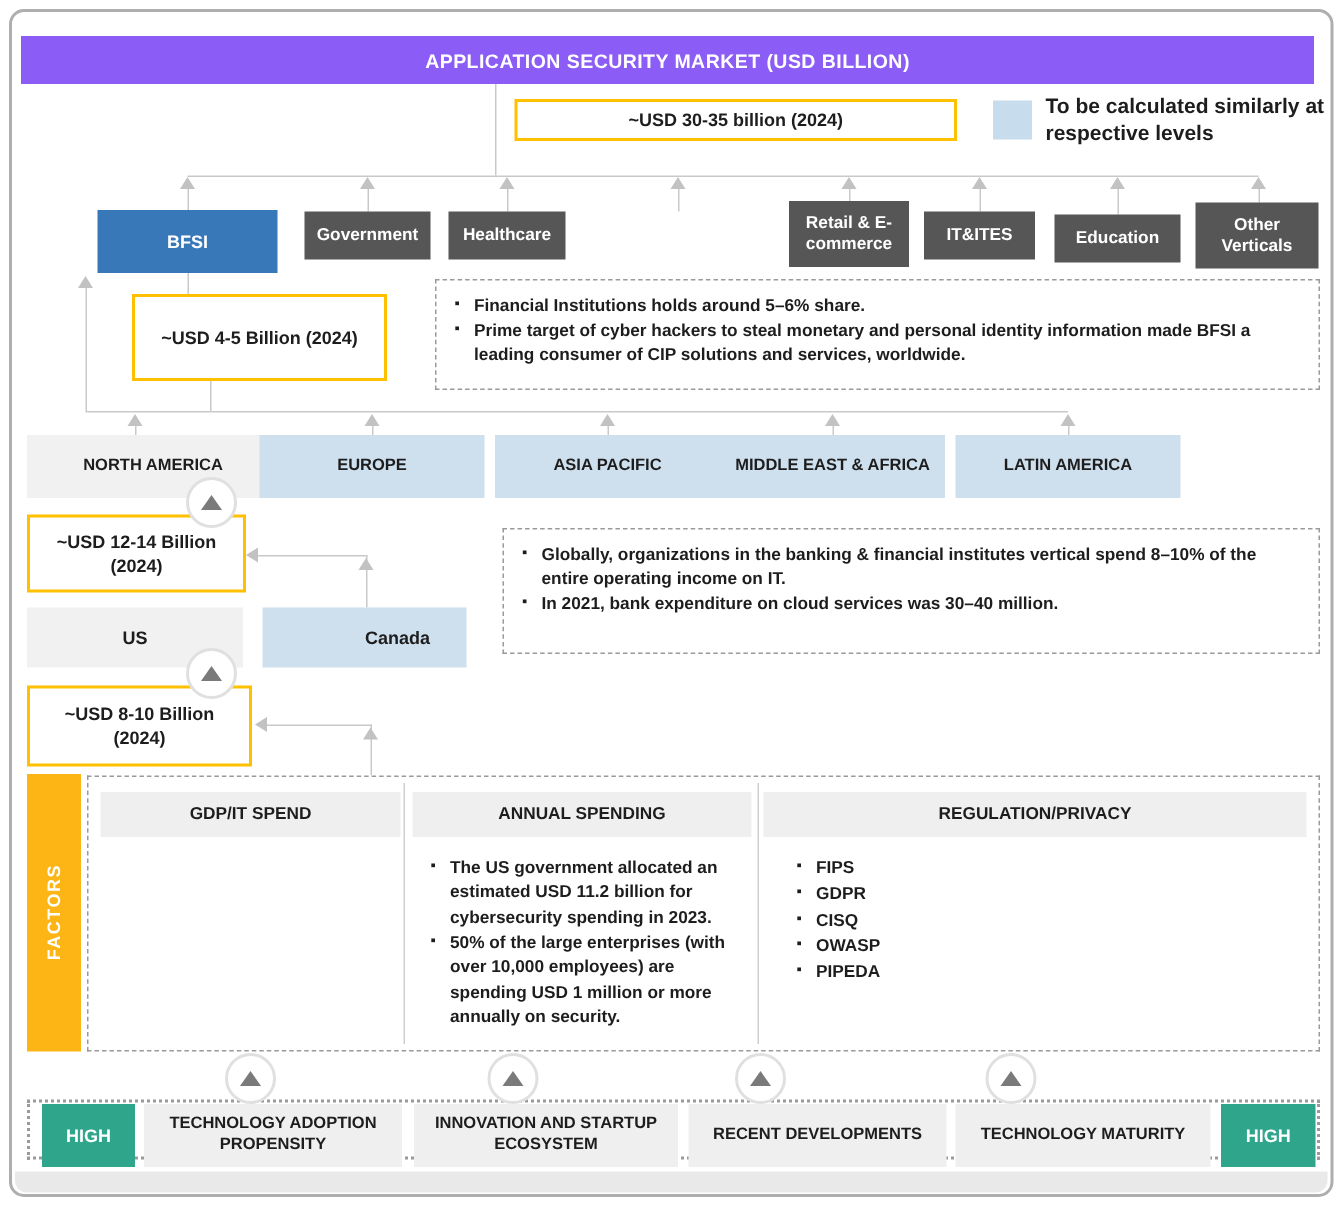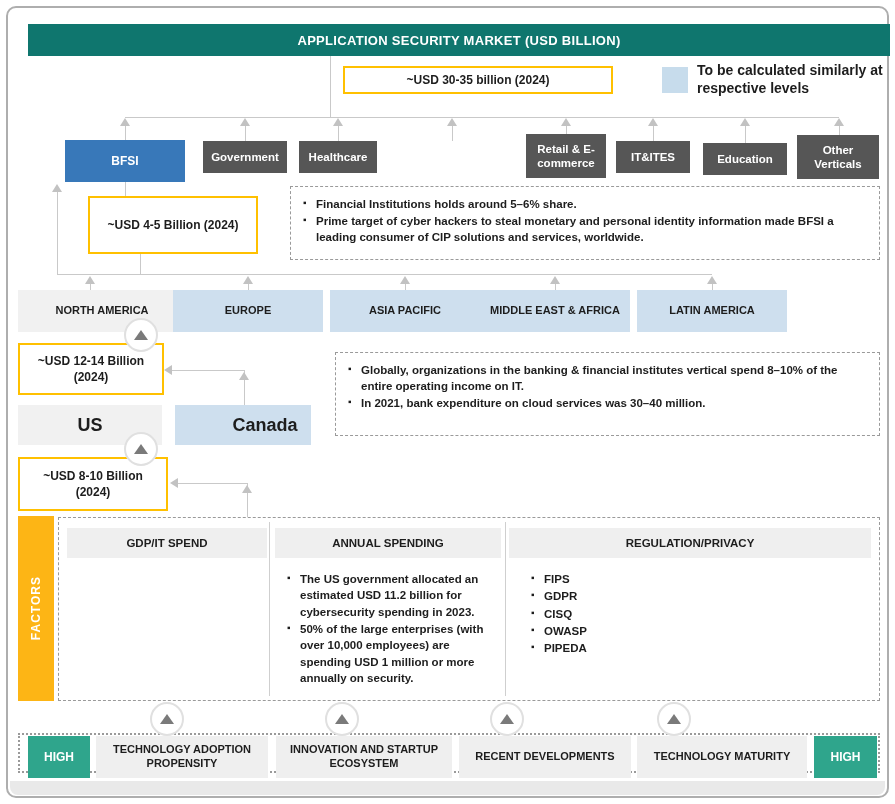--- a/index.html
+++ b/index.html
@@ -2,25 +2,25 @@
 <html><head>
 <meta charset="utf-8">
 <style>
   html,body{margin:0;padding:0;background:#fff;}
   #canvas{position:relative;width:895px;height:804px;background:#fff;
     font-family:"Liberation Sans",sans-serif;font-weight:700;color:#1d1d1d;overflow:hidden;}
   .frame{position:absolute;left:6px;top:6px;width:879px;height:788px;
     border:2px solid #aeaeae;border-radius:10px;background:#fff;}
   .bottom-strip{position:absolute;left:10px;top:781px;width:875px;height:14px;background:#e9e9e9;border-radius:0 0 8px 8px;}
 
-  .title-bar{position:absolute;left:28px;top:24px;width:862px;height:32px;background:#0f766e;
+  .title-bar{position:absolute;left:14px;top:24px;width:862px;height:32px;background:#8b5cf6;
     color:#fff;font-size:13px;display:flex;align-items:center;justify-content:center;letter-spacing:.3px;}
 
   .value-box{position:absolute;background:#fff;border:2px solid #FFC000;display:flex;align-items:center;justify-content:center;text-align:center;font-size:12px;line-height:1.35;padding:2px 8px;box-sizing:border-box;}
-  .total-box{left:343px;top:66px;width:270px;height:28px;}
+  .total-box{left:343px;top:66px;width:295px;height:28px;}
   .bfsi-box{left:88px;top:196px;width:170px;height:58px;}
   .na-box{left:18px;top:343px;width:146px;height:52px;}
   .us-box{left:18px;top:457px;width:150px;height:54px;}
 
   .legend-swatch{position:absolute;left:662px;top:67px;width:26px;height:26px;background:#C7DCEC;}
   .legend-note{position:absolute;left:697px;top:61px;width:190px;font-size:14px;line-height:1.3;}
 
   .vbox{position:absolute;display:flex;align-items:center;justify-content:center;text-align:center;
     background:#565656;color:#fff;font-size:11.5px;line-height:1.25;padding:2px 4px;box-sizing:border-box;}
   .v-bfsi{left:65px;top:140px;width:120px;height:42px;background:#3878B9;font-size:12px;}
@@ -34,21 +34,21 @@
 
   .rbox{position:absolute;display:flex;align-items:center;justify-content:center;text-align:center;
     background:#CEDFEE;font-size:11px;line-height:1.25;padding:2px 6px;box-sizing:border-box;height:42px;top:290px;}
   .r-na{left:18px;width:168px;background:#F1F1F1;}
   .r-eu{left:173px;width:150px;}
   .r-ap{left:330px;width:150px;}
   .r-mea{left:480px;width:150px;}
   .r-la{left:637px;width:150px;}
 
   .cbox{position:absolute;top:405px;height:40px;display:flex;align-items:center;justify-content:center;
-    font-size:18px;box-sizing:border-box;}
+    font-size:12px;box-sizing:border-box;}
   .c-us{left:18px;width:144px;background:#F1F1F1;}
   .c-canada{left:175px;width:136px;background:#CEDFEE;padding-left:44px;}
 
   .notes{position:absolute;border:1.5px dashed #9a9a9a;background:#fff;box-sizing:border-box;padding:8px 12px 6px 10px;font-size:11.5px;line-height:1.4;}
   .notes1{left:290px;top:186px;width:590px;height:74px;}
   .notes2{left:335px;top:352px;width:545px;height:84px;}
   .bullet{position:relative;padding-left:15px;margin:1px 0;}
   .bullet::before{content:"▪";position:absolute;left:2px;top:0;font-size:10px;}
 
   .factors-bar{position:absolute;left:18px;top:516px;width:36px;height:185px;background:#FDB515;

